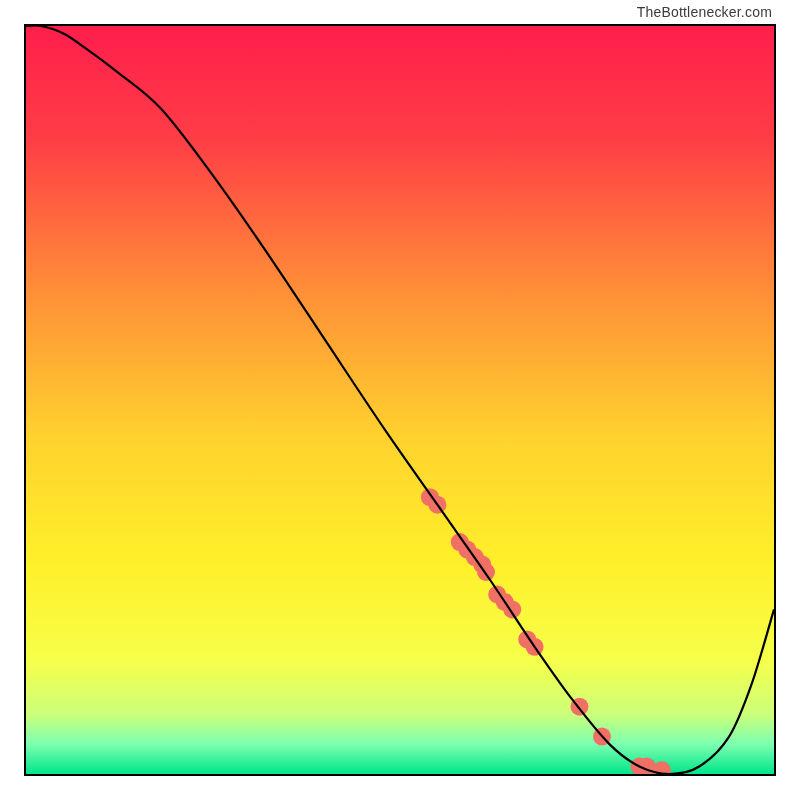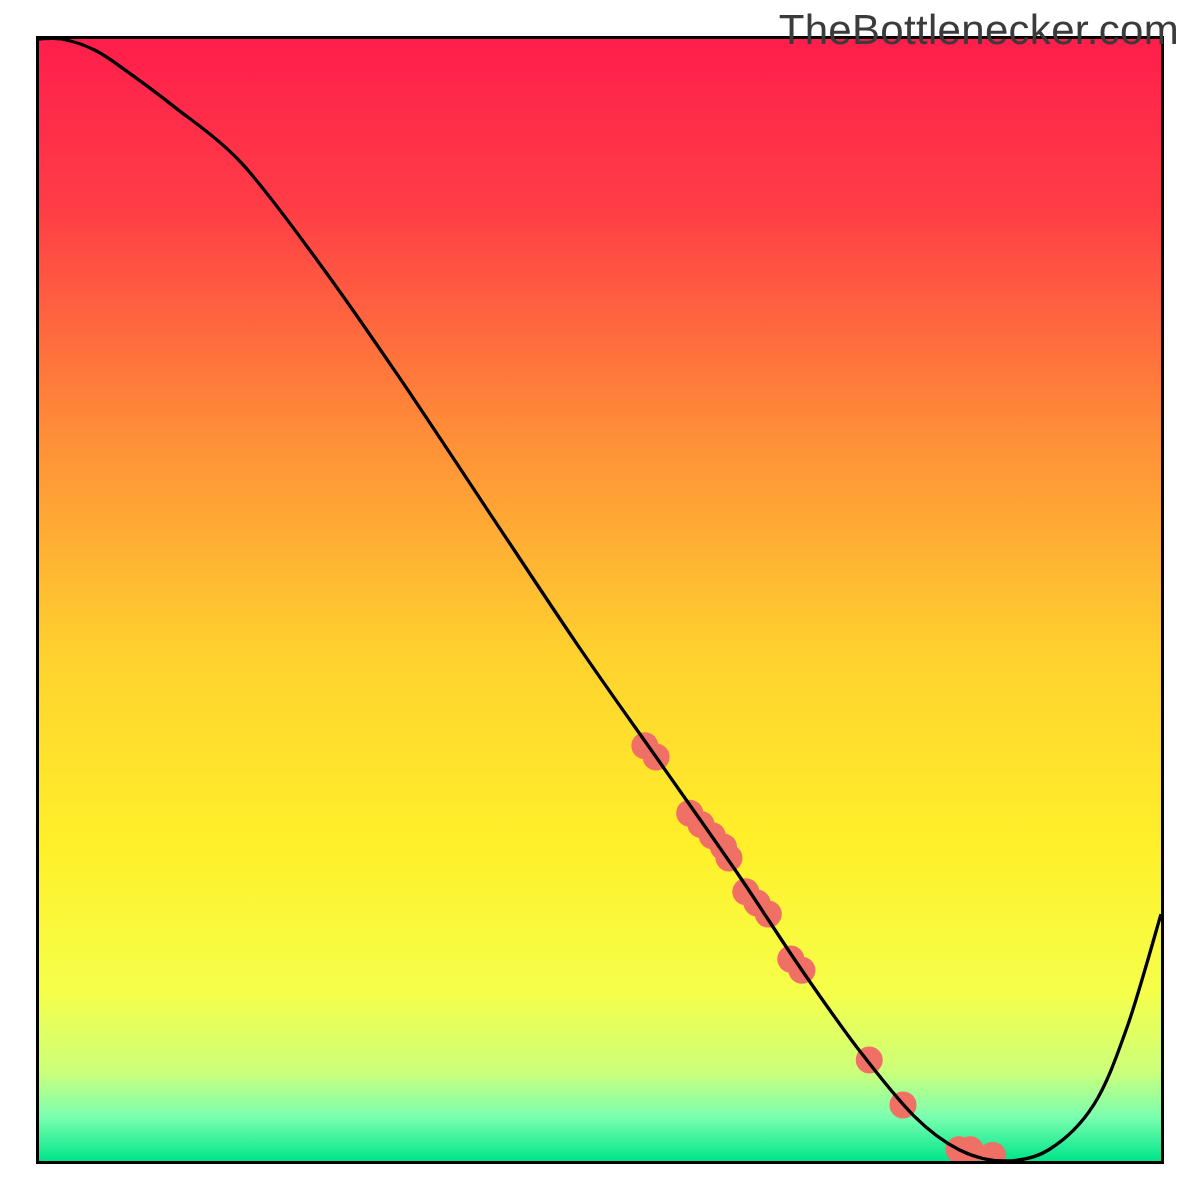--- a/index.html
+++ b/index.html
@@ -12,22 +12,22 @@
     font-family: Arial, Helvetica, sans-serif;
   }
   .frame {
     position: relative;
     width: 800px;
     height: 800px;
   }
   .watermark {
     position: absolute;
     top: 4px;
-    right: 14px;
-    font-size: 28px;
+    right: 28px;
+    font-size: 14px;
     font-weight: 500;
     color: #3b3b3b;
     letter-spacing: 0.2px;
     z-index: 10;
   }
   .plot-border {
     position: absolute;
     left: 24px;
     top: 24px;
     width: 752px;

